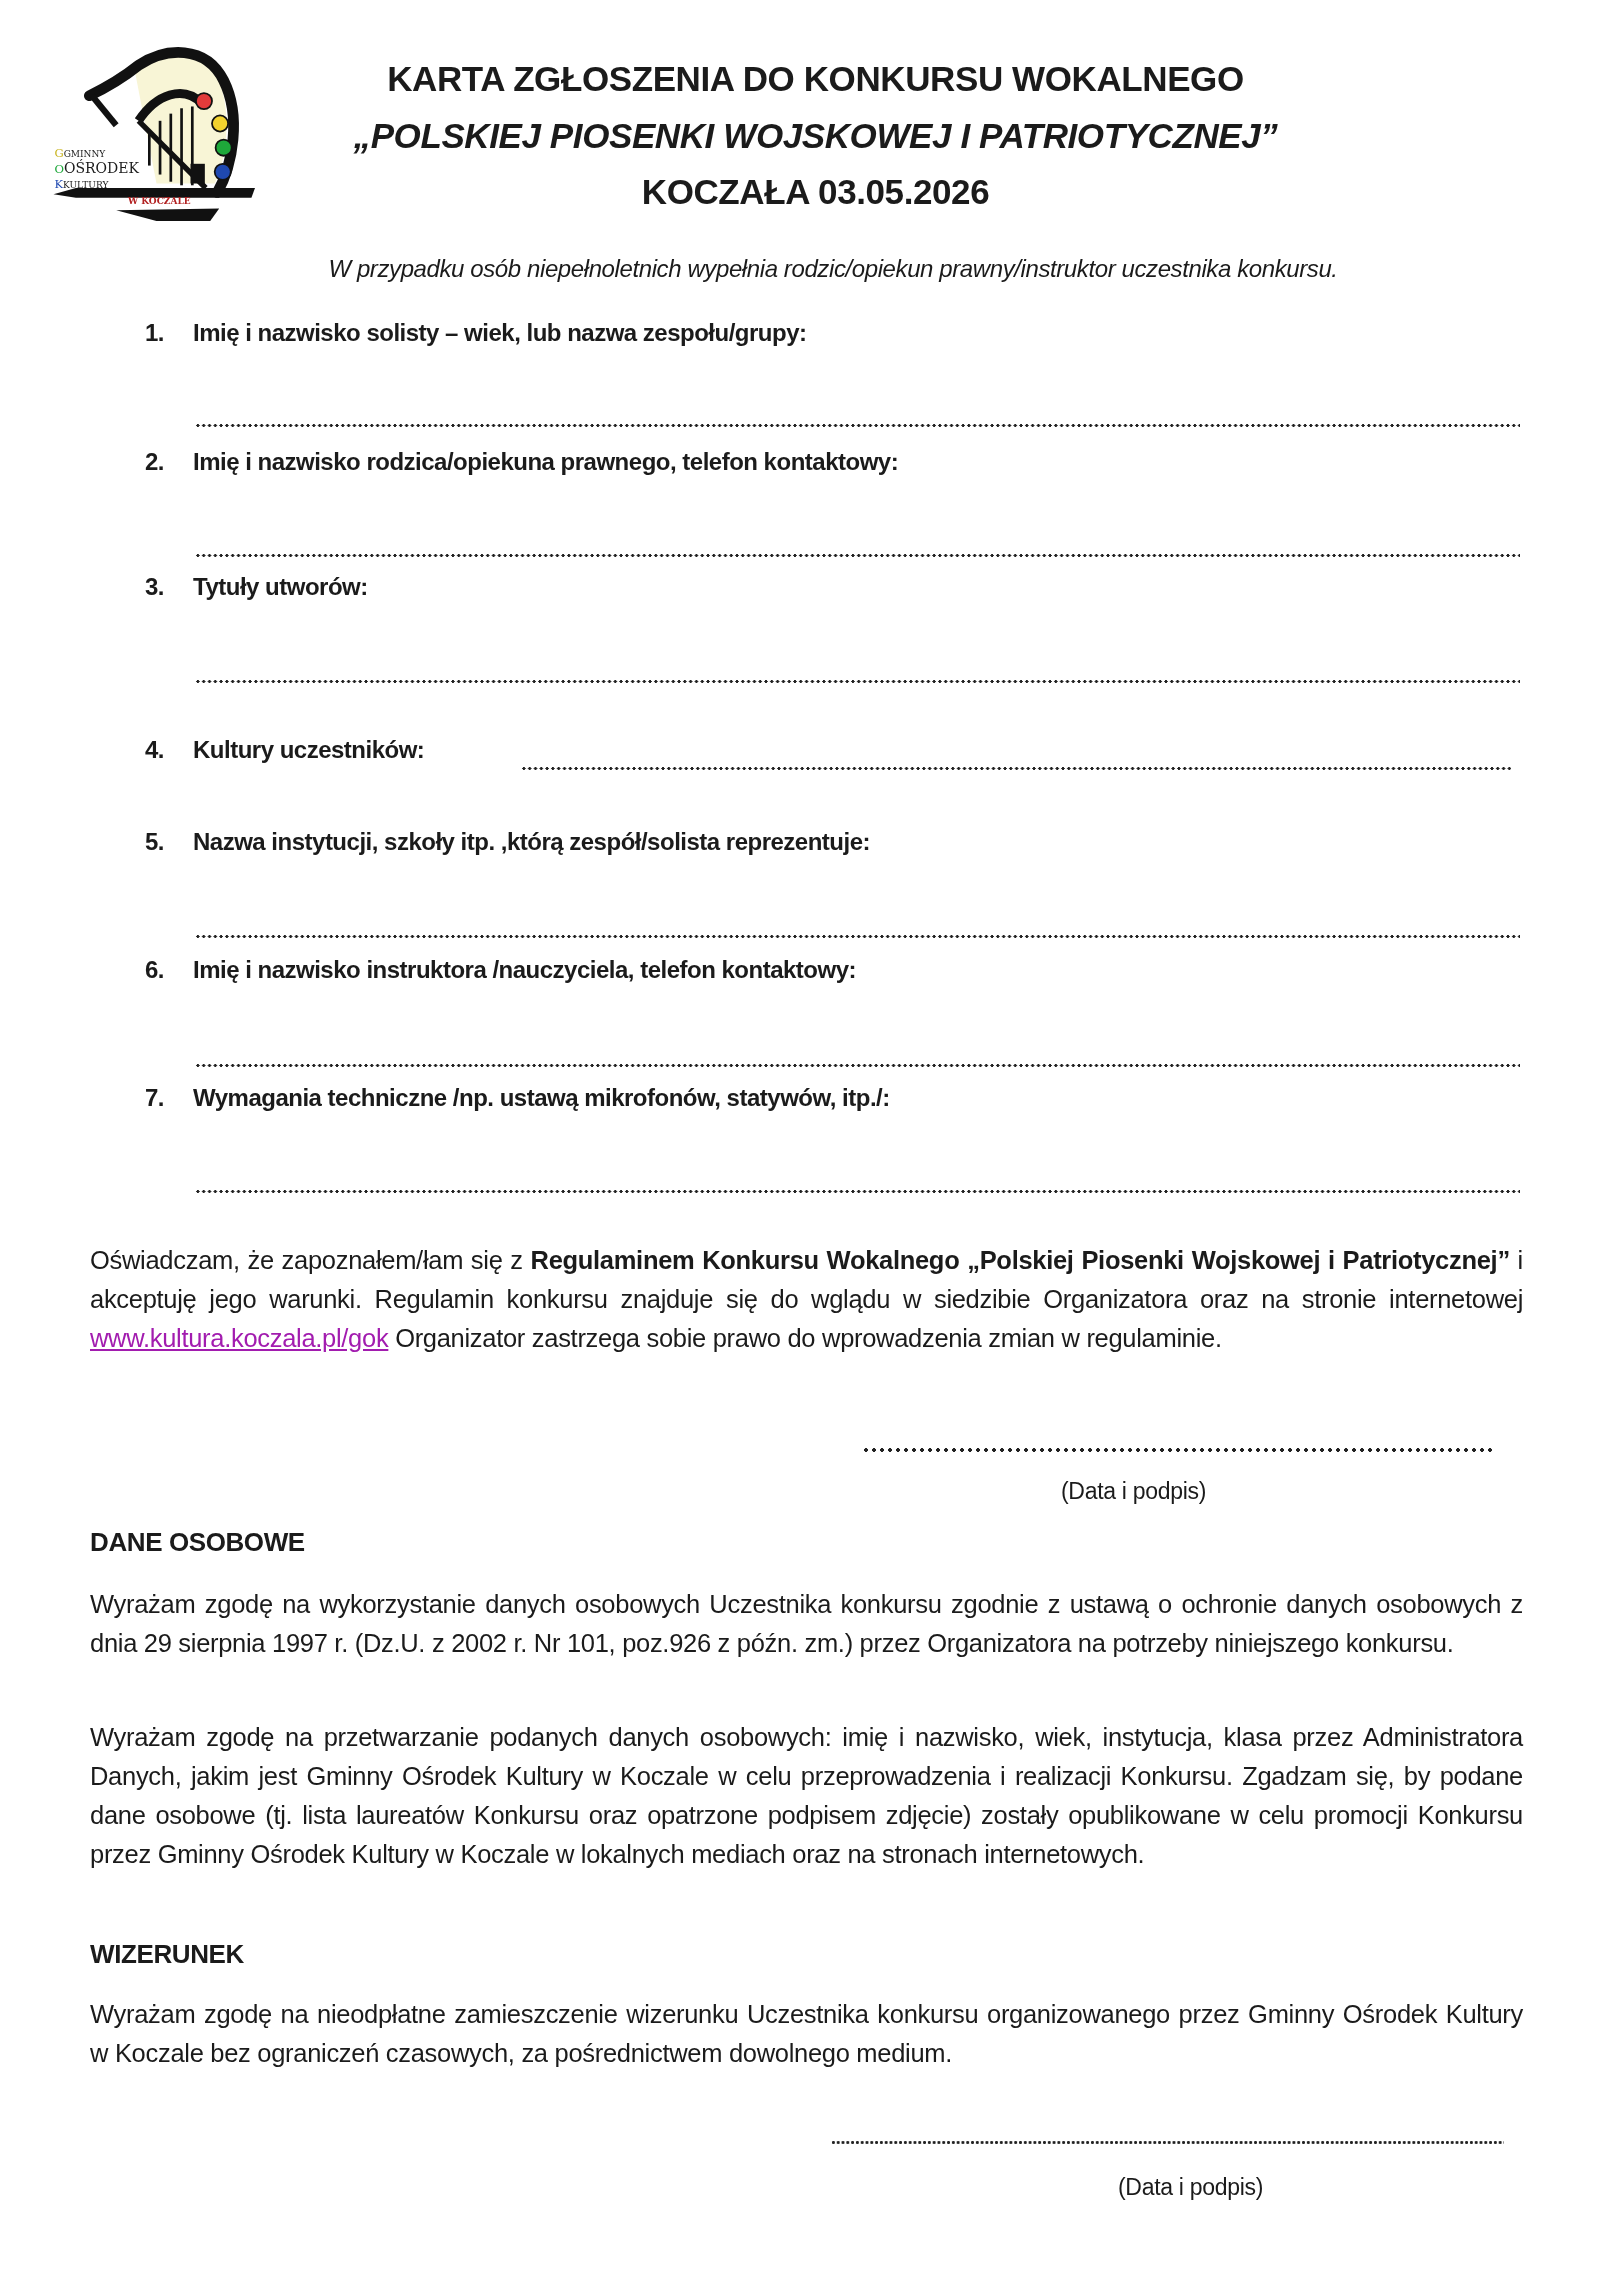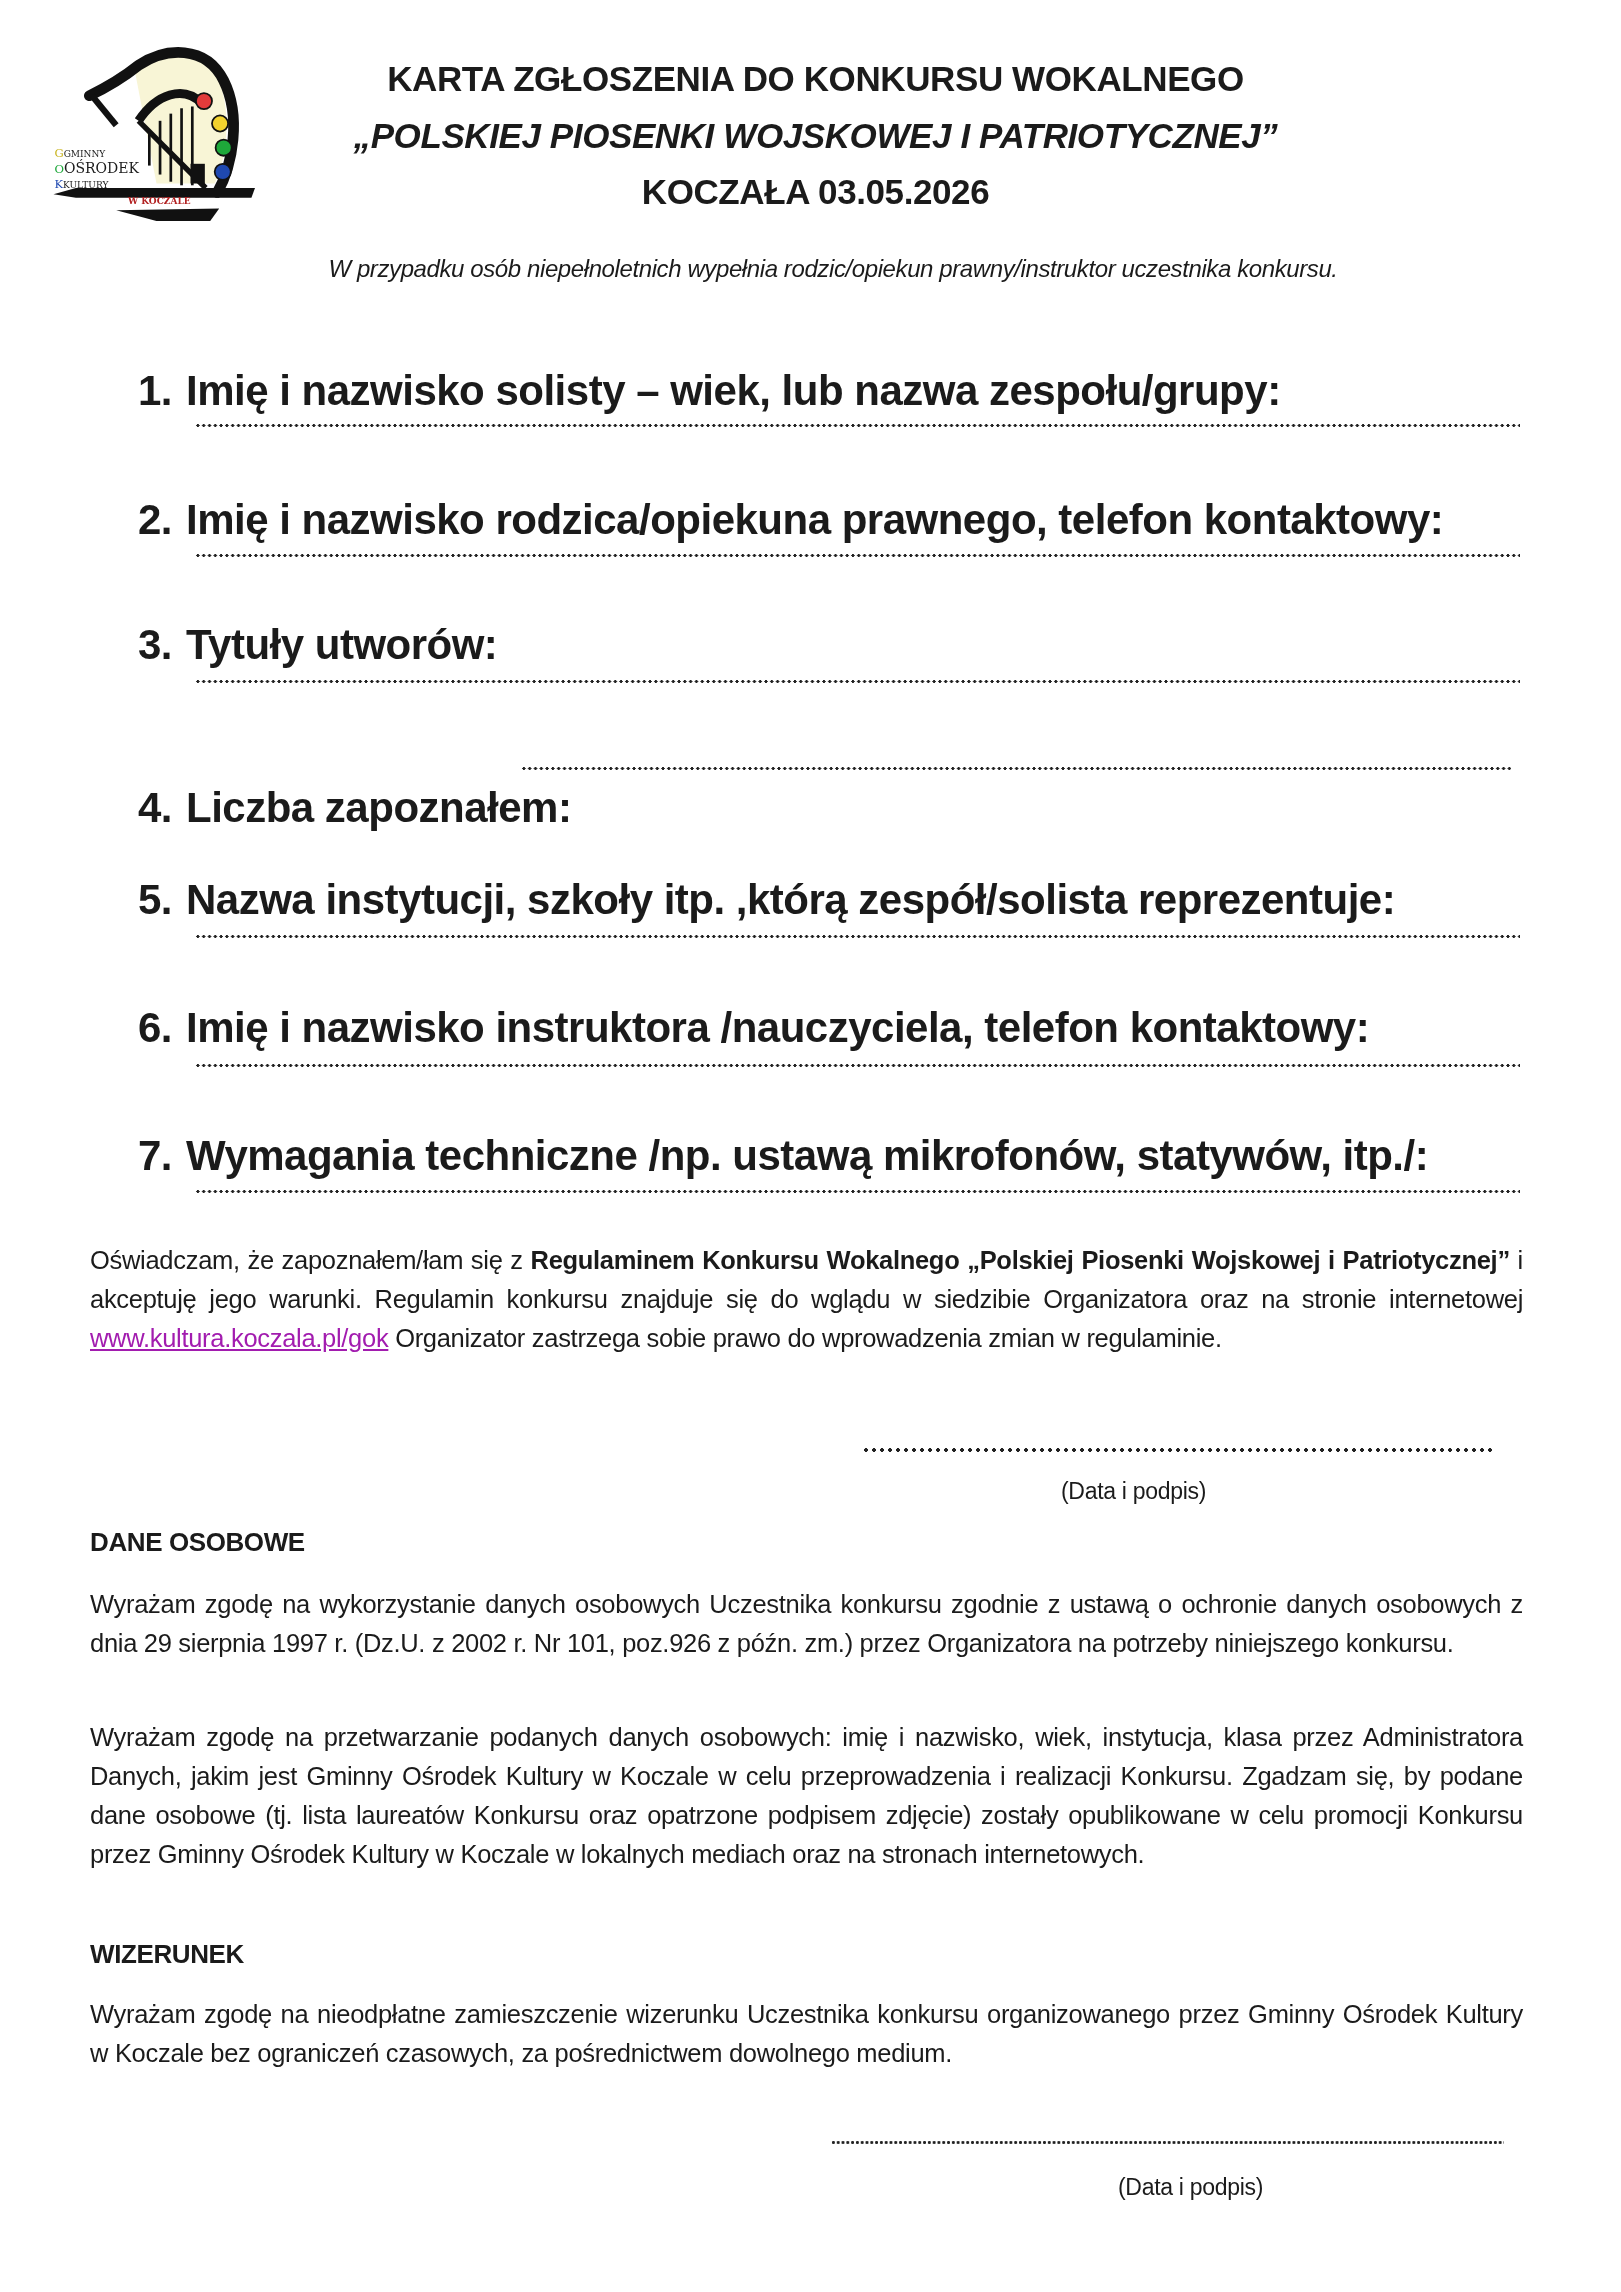--- a/index.html
+++ b/index.html
@@ -5,21 +5,21 @@
   html, body { margin:0; padding:0; background:#ffffff; }
   body { width:1621px; height:2293px; position:relative; overflow:hidden;
          font-family:"Liberation Sans", "DejaVu Sans", sans-serif; color:#1b1b1b; }
   .abs { position:absolute; }
   .logo { left:49px; top:31px; width:206px; height:202px; }
   .title { left:269px; width:1093px; text-align:center; font-weight:bold; font-size:35px;
            letter-spacing:-0.4px; white-space:nowrap; }
   .title.it { font-style:italic; }
   .subtitle { left:206px; top:255px; width:1254px; text-align:center; font-style:italic;
               font-size:24px; white-space:nowrap; letter-spacing:-0.4px; }
-  .item { left:138px; font-weight:bold; font-size:42px; white-space:nowrap; letter-spacing:-0.5px;margin-top:48px; }
+  .item { left:145px; font-weight:bold; font-size:24px; white-space:nowrap; letter-spacing:-0.5px; }
   .item .num { display:inline-block; width:48px; }
   .dots { position:absolute; height:5.4px;
           background-image: radial-gradient(circle, #222 1.4px, transparent 1.8px);
           background-size:5.8px 5.4px; background-repeat:repeat-x; }
   .dots.fine { background-image: radial-gradient(circle, #222 1.2px, transparent 1.6px);
                background-size:4.8px 4.5px; height:4.5px; }
   .para { left:90px; width:1433px; font-size:25.5px; line-height:39px; text-align:justify;
           letter-spacing:-0.3px; }
   .para b { font-weight:bold; }
   .para a { color:#a21caf; text-decoration:underline; }
@@ -76,21 +76,21 @@
 <div class="dots" style="left:195px; top:553px; width:1325px;"></div>
 <input class="field" style="left: 195px; top: 515px; width: 1325px; height: 36px;" value="">
 
 <div class="abs item" style="top:573px;">
   <span class="num">3.</span><span>Tytuły utworów:</span>
 </div>
 <div class="dots" style="left:195px; top:679px; width:1325px;"></div>
 <input class="field" style="left: 195px; top: 641px; width: 1325px; height: 36px;" value="">
 
 <div class="abs item" style="top:736px;">
-  <span class="num">4.</span><span>Liczba zapoznałem:</span>
+  <span class="num">4.</span><span>Kultury uczestników:</span>
 </div>
 <div class="dots" style="left:521px; top:766px; width:990px;"></div>
 <input class="field" style="left: 521px; top: 733px; width: 990px; height: 34px;" value="">
 
 <div class="abs item" style="top:828px;">
   <span class="num">5.</span><span>Nazwa instytucji, szkoły itp. ,którą zespół/solista reprezentuje:</span>
 </div>
 <div class="dots" style="left:195px; top:934px; width:1325px;"></div>
 <input class="field" style="left: 195px; top: 896px; width: 1325px; height: 36px;" value="">
 

